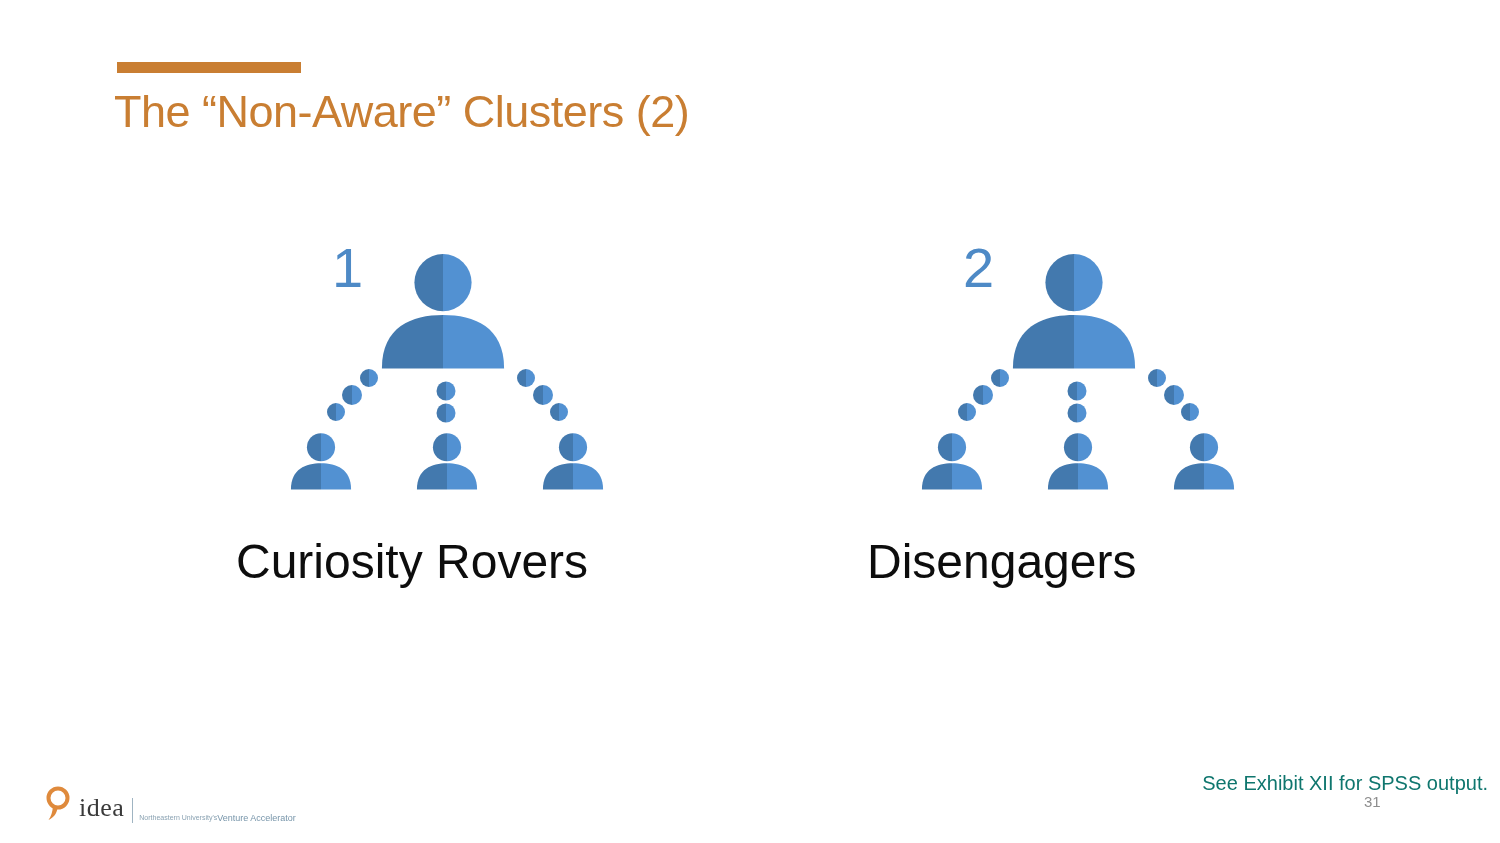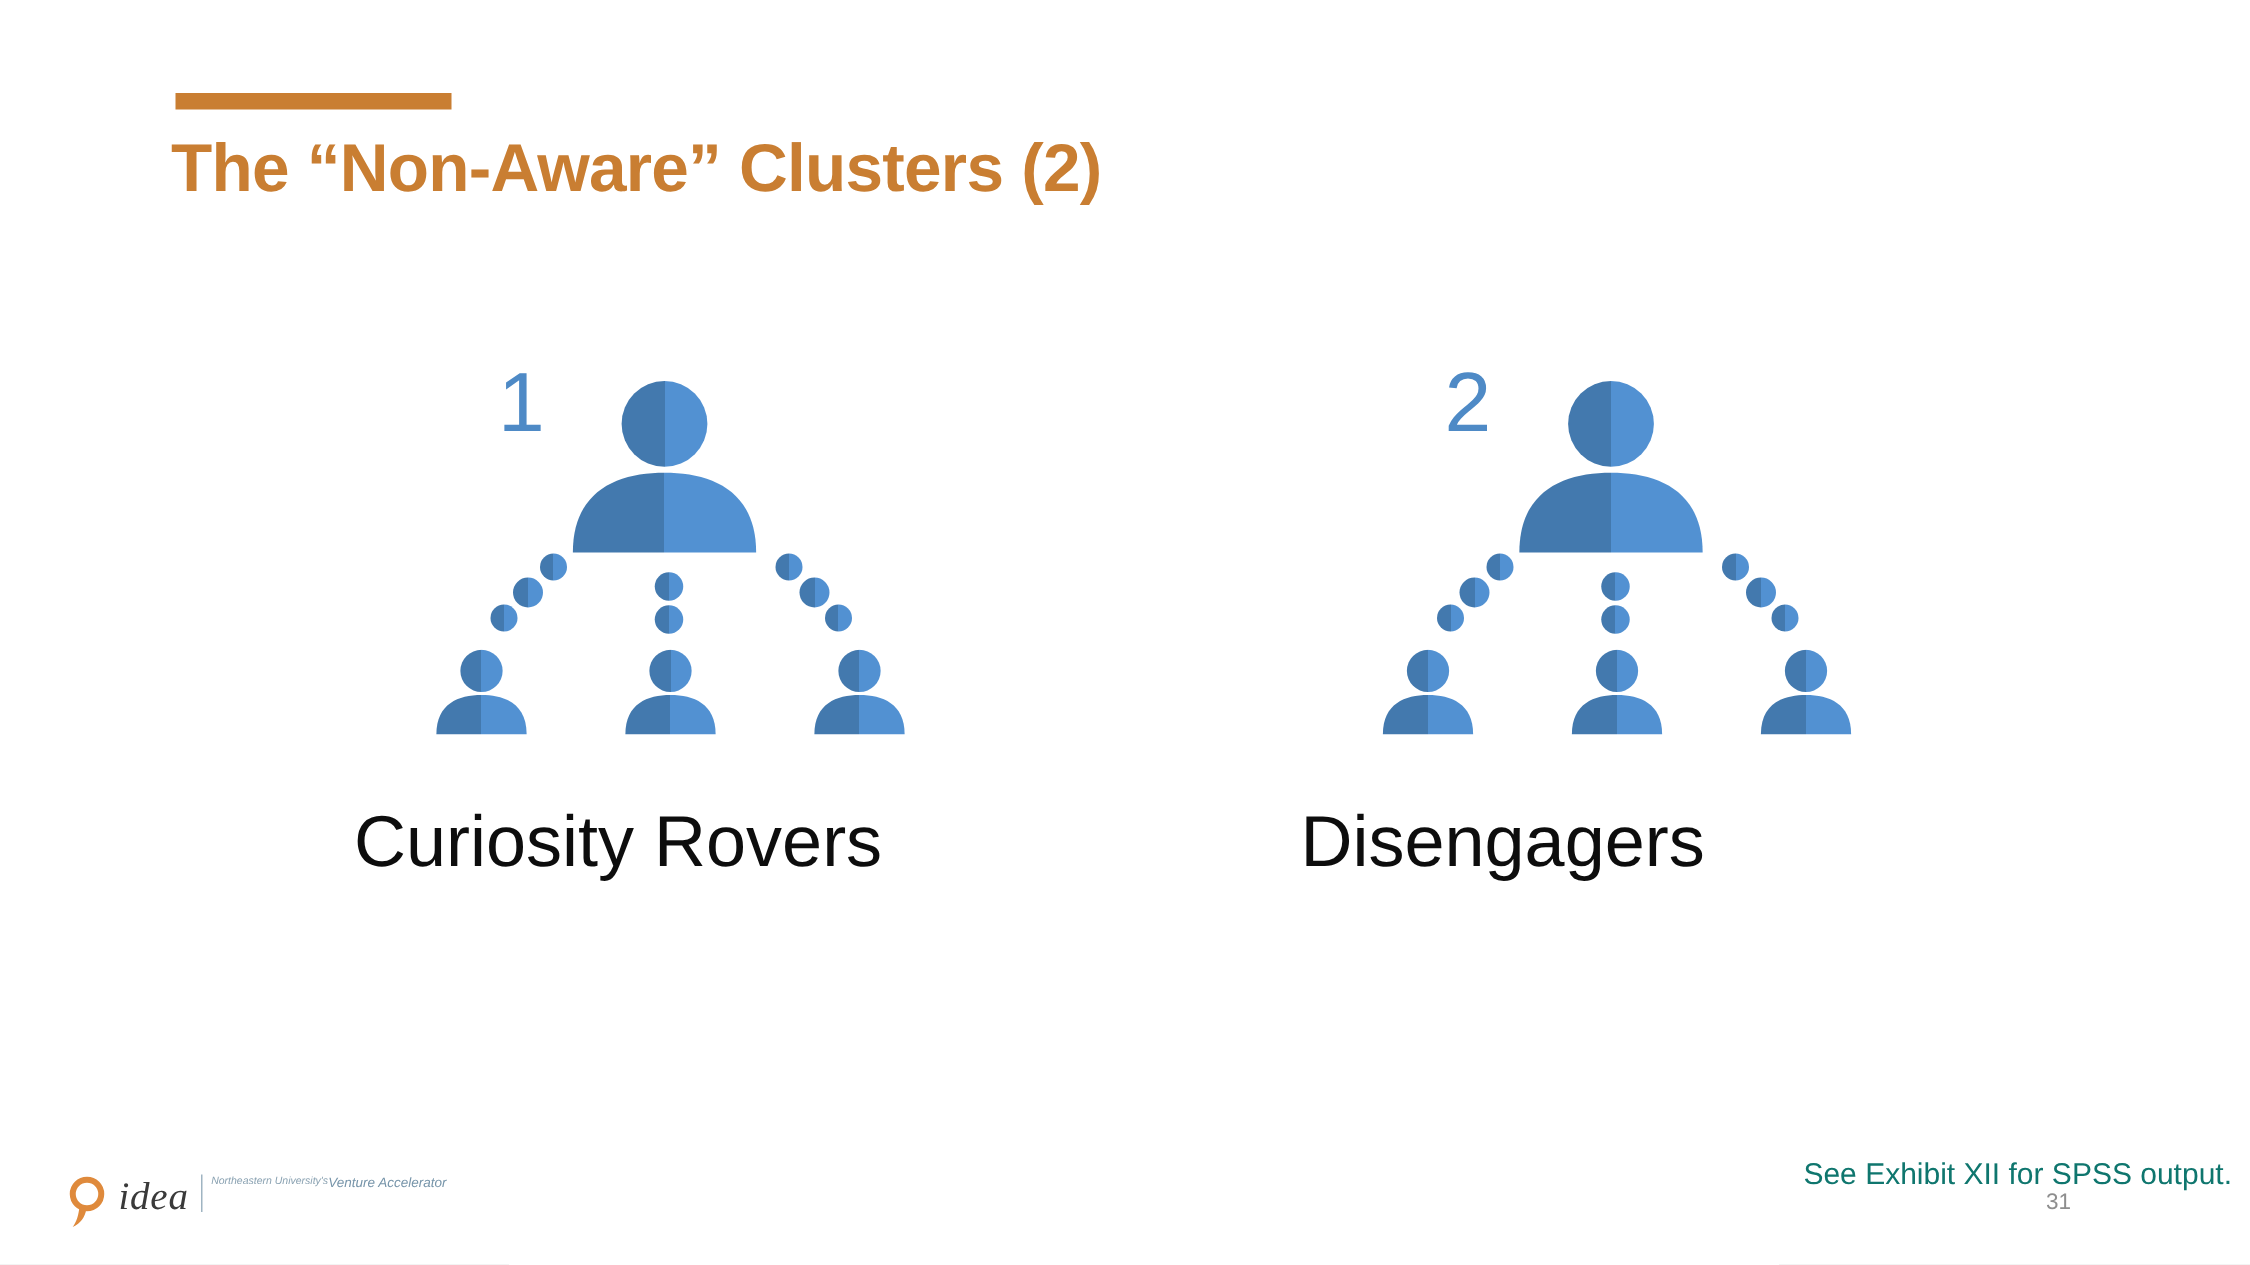--- a/index.html
+++ b/index.html
@@ -15,21 +15,21 @@
   .accent-bar {
     position: absolute;
     left: 117px; top: 62px;
     width: 184px; height: 11px;
     background: #c97e32;
   }
   .slide-title {
     position: absolute;
     left: 114px; top: 86px;
     font-size: 45px;
-    font-weight: bold;
+    font-weight: normal;
     letter-spacing: -0.5px;
     color: #c97e32;
     white-space: nowrap;
   }
   .cluster {
     position: absolute;
     top: 240px;
     width: 320px; height: 256px;
   }
   .cluster-1 { left: 286px; }
@@ -53,23 +53,22 @@
     font-size: 48px;
     color: #0d0d0d;
     white-space: nowrap;
   }
   .cluster-label-1 { left: 236px; }
   .cluster-label-2 { left: 867px; }
   .footer-logo {
     position: absolute;
     left: 44px; top: 783px;
     display: flex;
-    align-items: flex-start;
+    align-items: flex-end;
     height: 40px;
-    font-style: italic;
   }
   .logo-mark { margin-right: 7px; }
   .logo-word {
     font-family: "Liberation Serif", serif;
     font-size: 26px;
     color: #3a3a3a;
     letter-spacing: 0.5px;
     margin-right: 8px;
   }
   .logo-divider {

